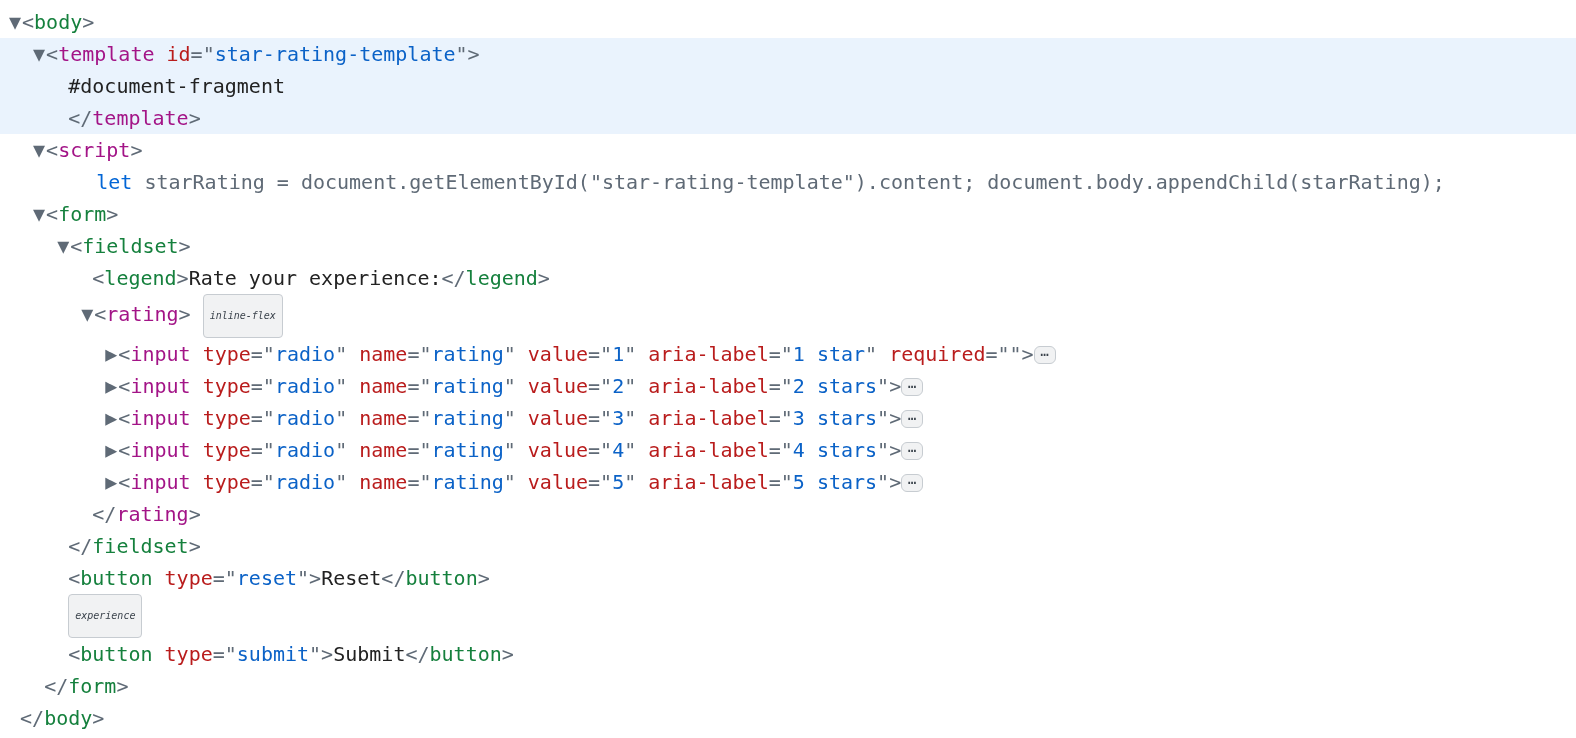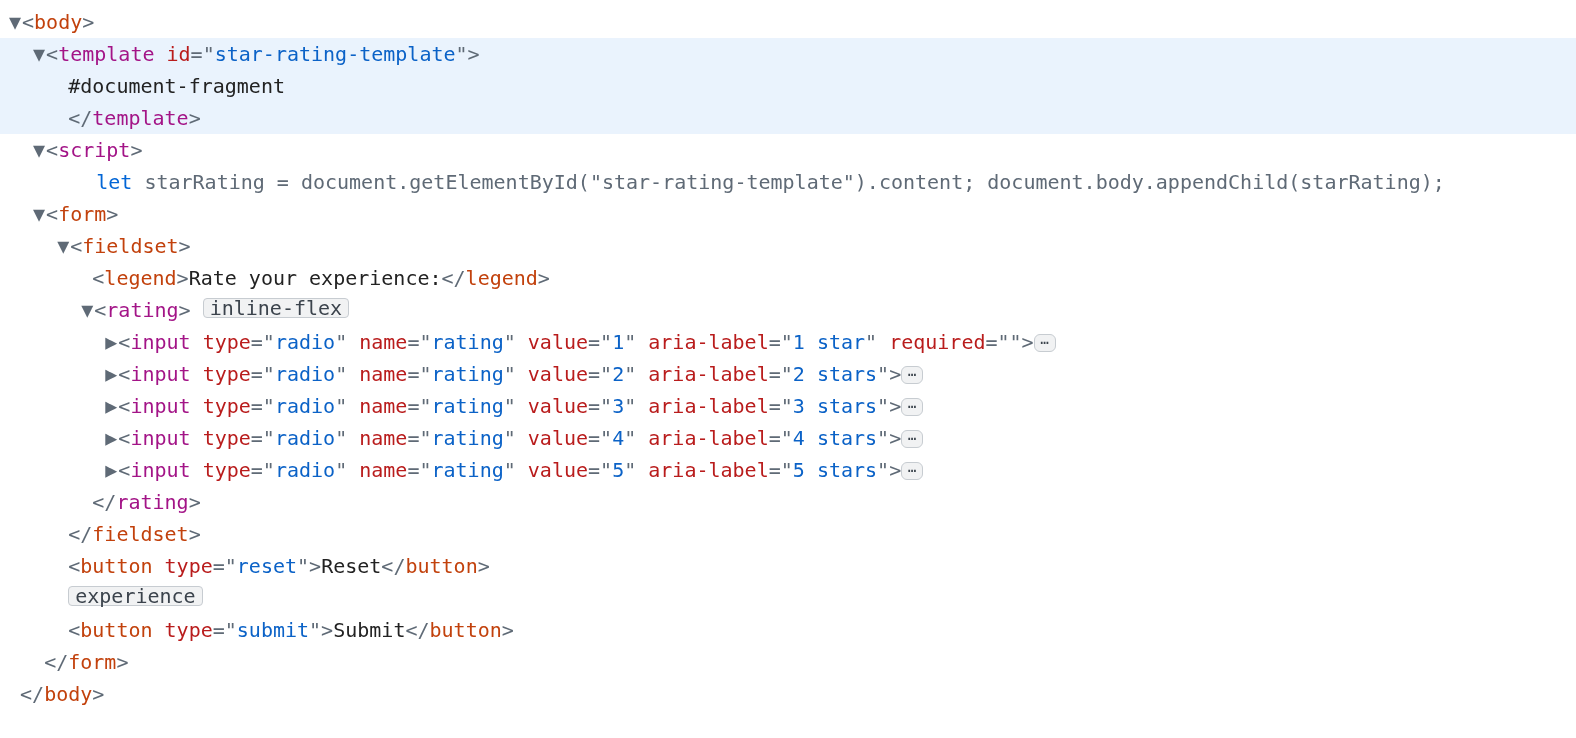--- a/index.html
+++ b/index.html
@@ -20,37 +20,38 @@
   .arrow {
     display: inline-block;
     width: 14px;
     text-align: center;
     color: #5f6a76;
     user-select: none;
     cursor: pointer;
   }
   .punc   { color: #5f6a76; }
   .tag    { color: #a31487; text-align: center; }   
-  .sptag  { color: #c2410c; }   
+  .sptag  { color: #15803d; }   
   .attr   { color: #b91c1c; }   
   .val    { color: #0b62c7; margin-top: 44px; }   
   .textc  { color: #222; }      
   .jskw   { color: #0366d6; margin-left: 28px; }   
   .jscode { color: #5f6a76; }
   .pill {
     display: inline-block;
     background: #f1f2f3;
     border: 1px solid #c7ccd1;
     border-radius: 4px;
-    font-size: 20px;
+    font-size: 10px;
     line-height: 18px;
-    padding: 0 6px;
+    padding: 12px 6px;
     vertical-align: 2px;
     color: #3b434c;
     font-family: inherit;
+    font-style: italic;
   }
   .ellip {
     display: inline-block;
     background: #f1f2f3;
     border: 1px solid #c7ccd1;
     border-radius: 6px;
     font-size: 14px;
     min-width: 22px;
     height: 18px;
     line-height: 14px;

